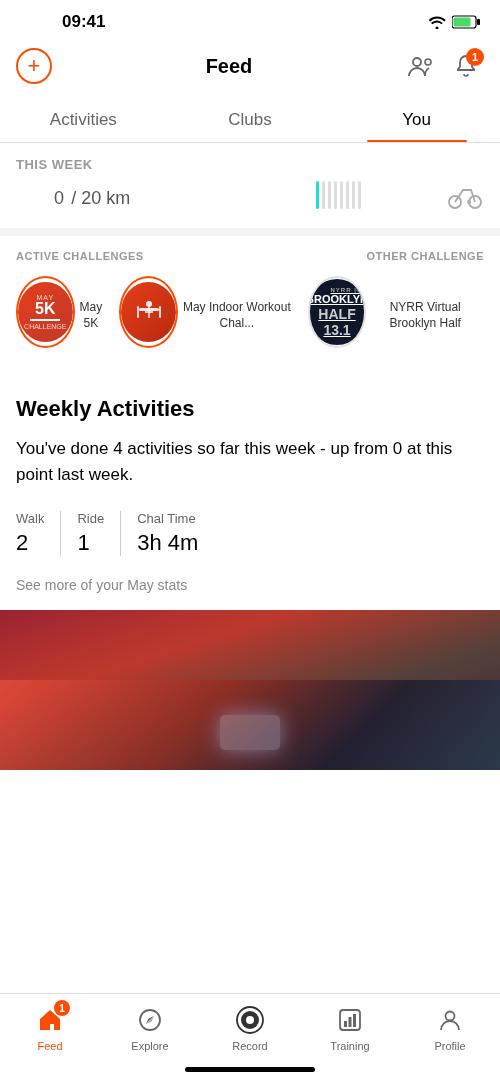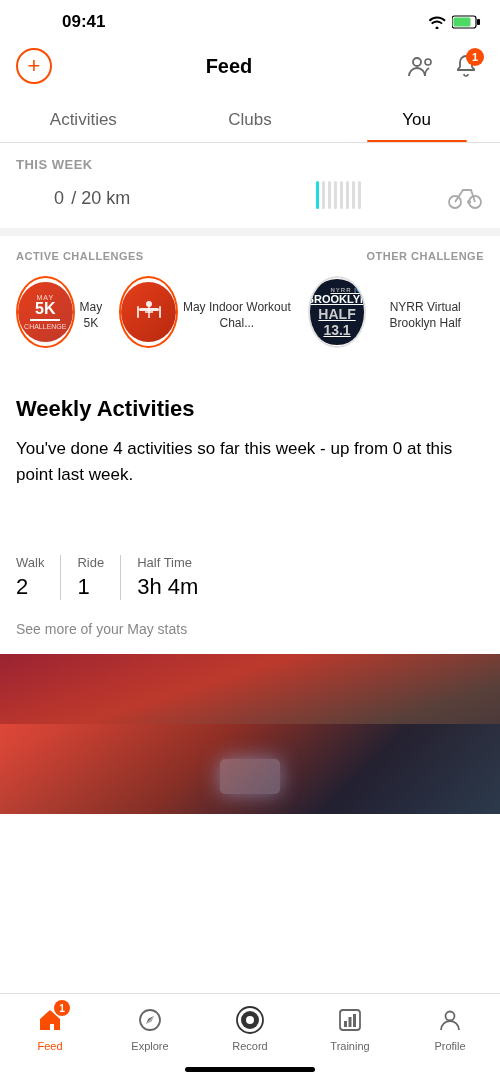--- a/index.html
+++ b/index.html
@@ -299,21 +299,20 @@
     .weekly-stats {
       display: flex;
       align-items: stretch;
       gap: 0;
       margin-bottom: 20px;
     }
     .stat-item {
       padding: 0 16px 0 0;
       border-right: 1px solid #ccc;
       margin-right: 16px;
-      margin-top: 44px;
     }
     .stat-item:last-child {
       border-right: none;
       margin-right: 0;
     }
     .stat-label {
       font-size: 13px;
       color: #666;
       margin-bottom: 4px;
     }
@@ -554,21 +553,21 @@
   <div class="weekly-stats">
     <div class="stat-item">
       <div class="stat-label">Walk</div>
       <div class="stat-value">2</div>
     </div>
     <div class="stat-item">
       <div class="stat-label">Ride</div>
       <div class="stat-value">1</div>
     </div>
     <div class="stat-item">
-      <div class="stat-label">Half Time</div>
+      <div class="stat-label">Chal Time</div>
       <div class="stat-value">3h 4m</div>
     </div>
   </div>
   <div class="see-more-link">
     <span class="see-more-text">See more of your May stats</span>
   </div>
 </div>
 
 <div class="photo-section">
 

